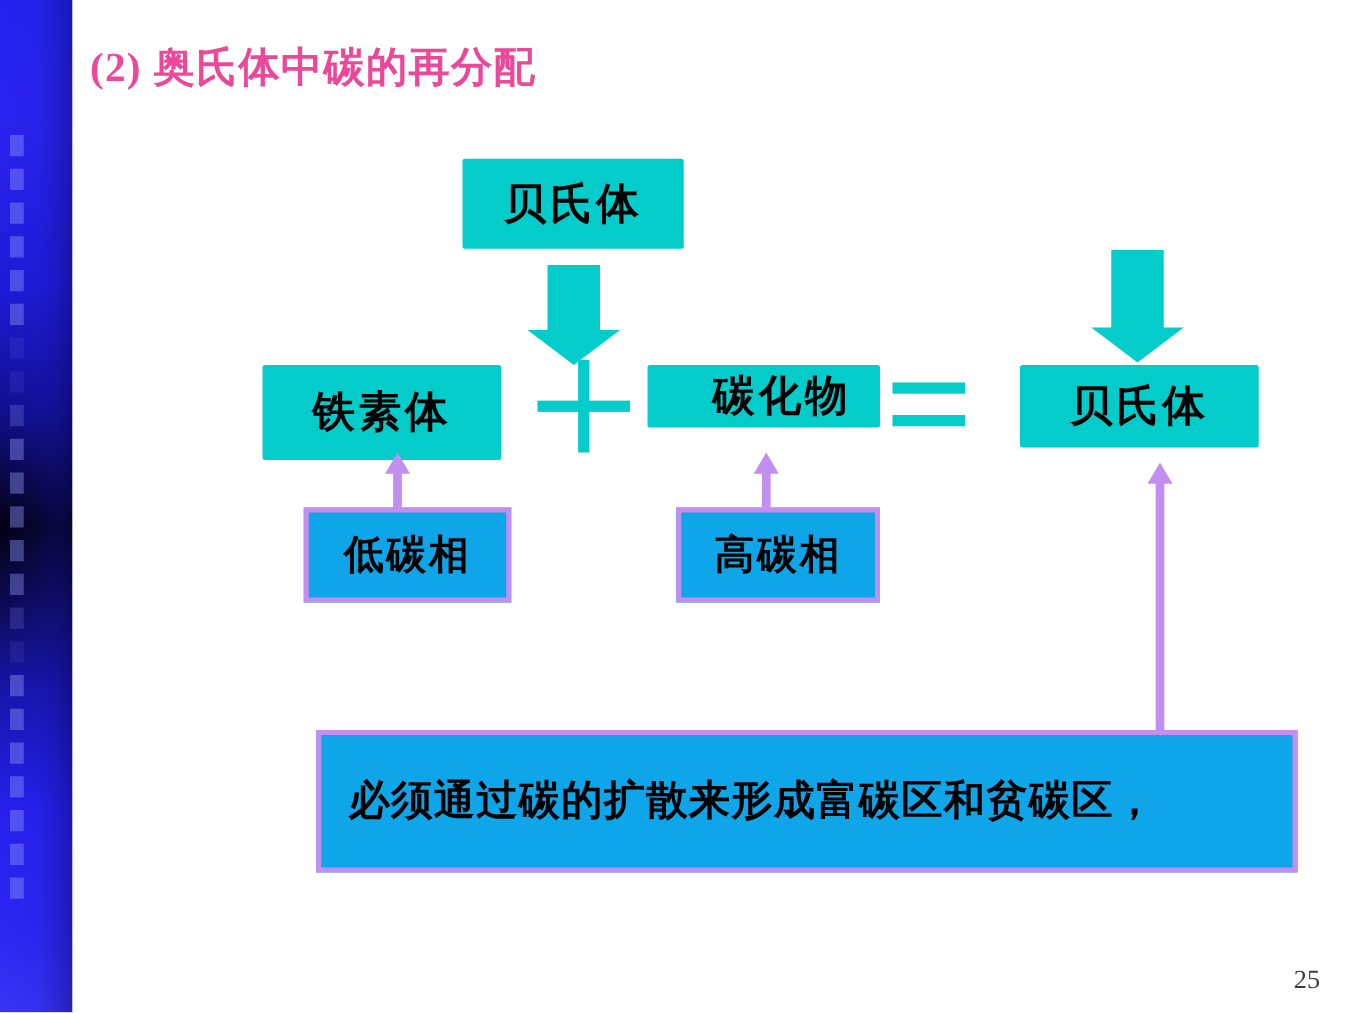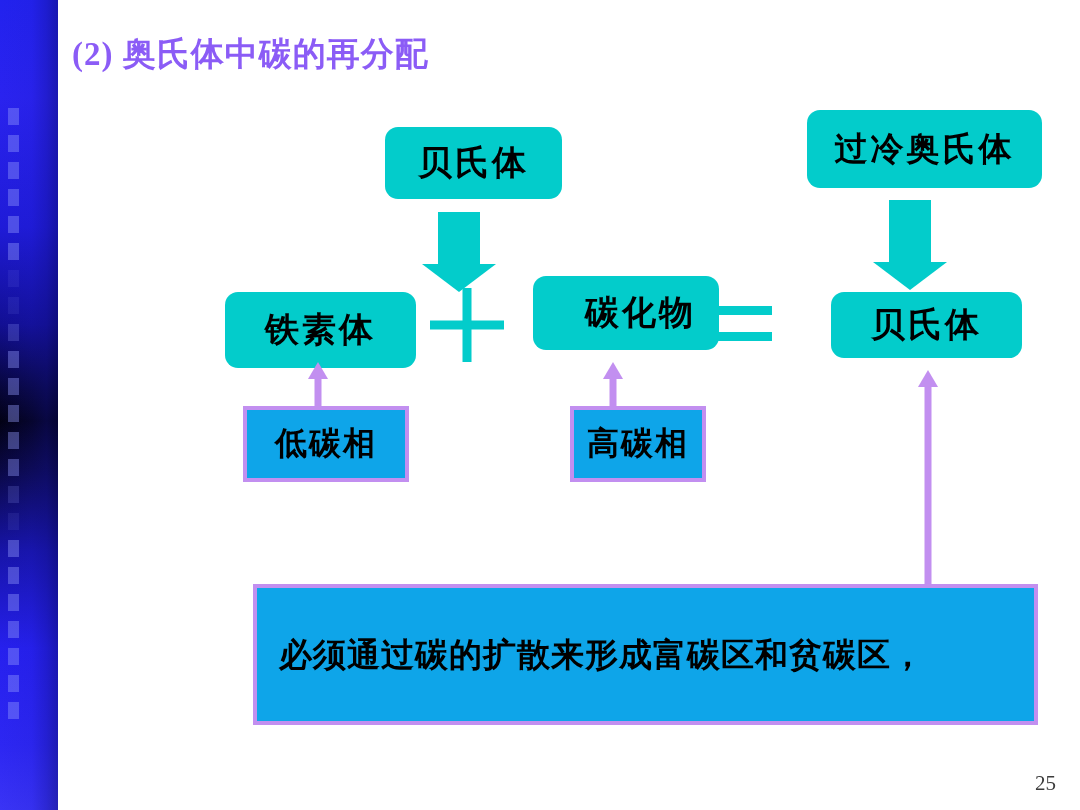--- a/index.html
+++ b/index.html
@@ -66,40 +66,39 @@
   }
 
   
   #title {
     position: absolute;
     left: 72px;
     top: 32px;
     font-family: "Liberation Serif", "DejaVu Serif", serif;
     font-size: 33px;
     font-weight: 700;
-    color: #8b5cf6;
+    color: #ec4899;
     letter-spacing: 1px;
     white-space: nowrap;
   }
 
   
   .teal-box {
     position: absolute;
     background: #03CCCB;
-    border-radius: 13px;
+    border-radius: 2px;
     color: #000000;
     font-family: "Liberation Serif", "DejaVu Serif", serif;
     font-weight: 700;
     font-size: 34px;
     display: flex;
     align-items: center;
     justify-content: center;
     letter-spacing: 3px;
     box-sizing: border-box;
-    margin-left: 15px;
   }
 
   
   .block-arrow {
     position: absolute;
   }
   .block-arrow .shaft {
     position: absolute;
     left: 50%;
     top: 0;
@@ -233,66 +232,65 @@
         <div class="dash" style="top: 567px; background: rgba(150, 158, 255, 0.4);"></div>
         <div class="dash" style="top: 594px; background: rgba(150, 158, 255, 0.4);"></div>
       </div>
   </div>
   <div id="sidebar-edge"></div>
 
   <div id="title">(2) 奥氏体中碳的再分配</div>
 
   <div class="teal-box" style="left:370px; top:127px; width:177px; height:72px;">贝氏体</div>
 
-  <div class="teal-box" style="left:792px; top:110px; width:235px; height:78px; font-size:33px;">过冷奥氏体</div>
 
   <div class="block-arrow" style="left:422px; top:212px; width:74px; height:80px;">
     <div class="shaft" style="width:42px; height:54px;"></div>
     <div class="head"></div>
   </div>
 
   <div class="block-arrow" style="left:873px; top:200px; width:74px; height:90px;">
     <div class="shaft" style="width:42px; height:64px;"></div>
     <div class="head"></div>
   </div>
 
   <div class="teal-box" style="left:210px; top:292px; width:191px; height:76px;">铁素体</div>
 
   <div id="plus-sign" style="left:430px; top:288px; width:74px; height:74px;">
     <div class="bar-h"></div>
     <div class="bar-v"></div>
   </div>
 
-  <div class="teal-box" style="left:518px; top:276px; width:186px; height:74px;padding-left:29px;">碳化物</div>
+  <div class="teal-box" style="left:518px; top:292px; width:186px; height:50px;padding-left:29px;">碳化物</div>
 
   <div id="equals-sign" style="left:714px; top:300px; width:58px; height:50px;">
     <div class="bar" style="top:6px;"></div>
     <div class="bar" style="top:32px;"></div>
   </div>
 
   <div class="teal-box" style="left:816px; top:292px; width:191px; height:66px;">贝氏体</div>
 
   <div class="p-arrow" style="left:308px; top:362px; width:20px; height:44px;">
     <div class="p-head"></div>
     <div class="p-shaft" style="top:15px; height:29px;"></div>
   </div>
 
   <div class="p-arrow" style="left:603px; top:362px; width:20px; height:44px;">
     <div class="p-head"></div>
     <div class="p-shaft" style="top:15px; height:29px;"></div>
   </div>
 
   <div class="purple-box phase-box" style="left:243px; top:406px; width:166px; height:76px;">低碳相</div>
 
-  <div class="purple-box phase-box" style="left:570px; top:406px; width:136px; height:76px;">高碳相</div>
+  <div class="purple-box phase-box" style="left:541px; top:406px; width:163px; height:76px;">高碳相</div>
 
   <div class="p-arrow" style="left:918px; top:370px; width:20px; height:214px;">
     <div class="p-head"></div>
     <div class="p-shaft" style="top:15px; height:199px;"></div>
   </div>
 
-  <div class="purple-box" id="note-box" style="left:253px; top:584px; width:785px; height:141px;">
+  <div class="purple-box" id="note-box" style="left:253px; top:584px; width:785px; height:114px;">
     <div class="line">必须通过碳的扩散来形成富碳区和贫碳区，</div>
   </div>
 
   <div id="page-number">25</div>
 
 </div>
 
 </body></html>

